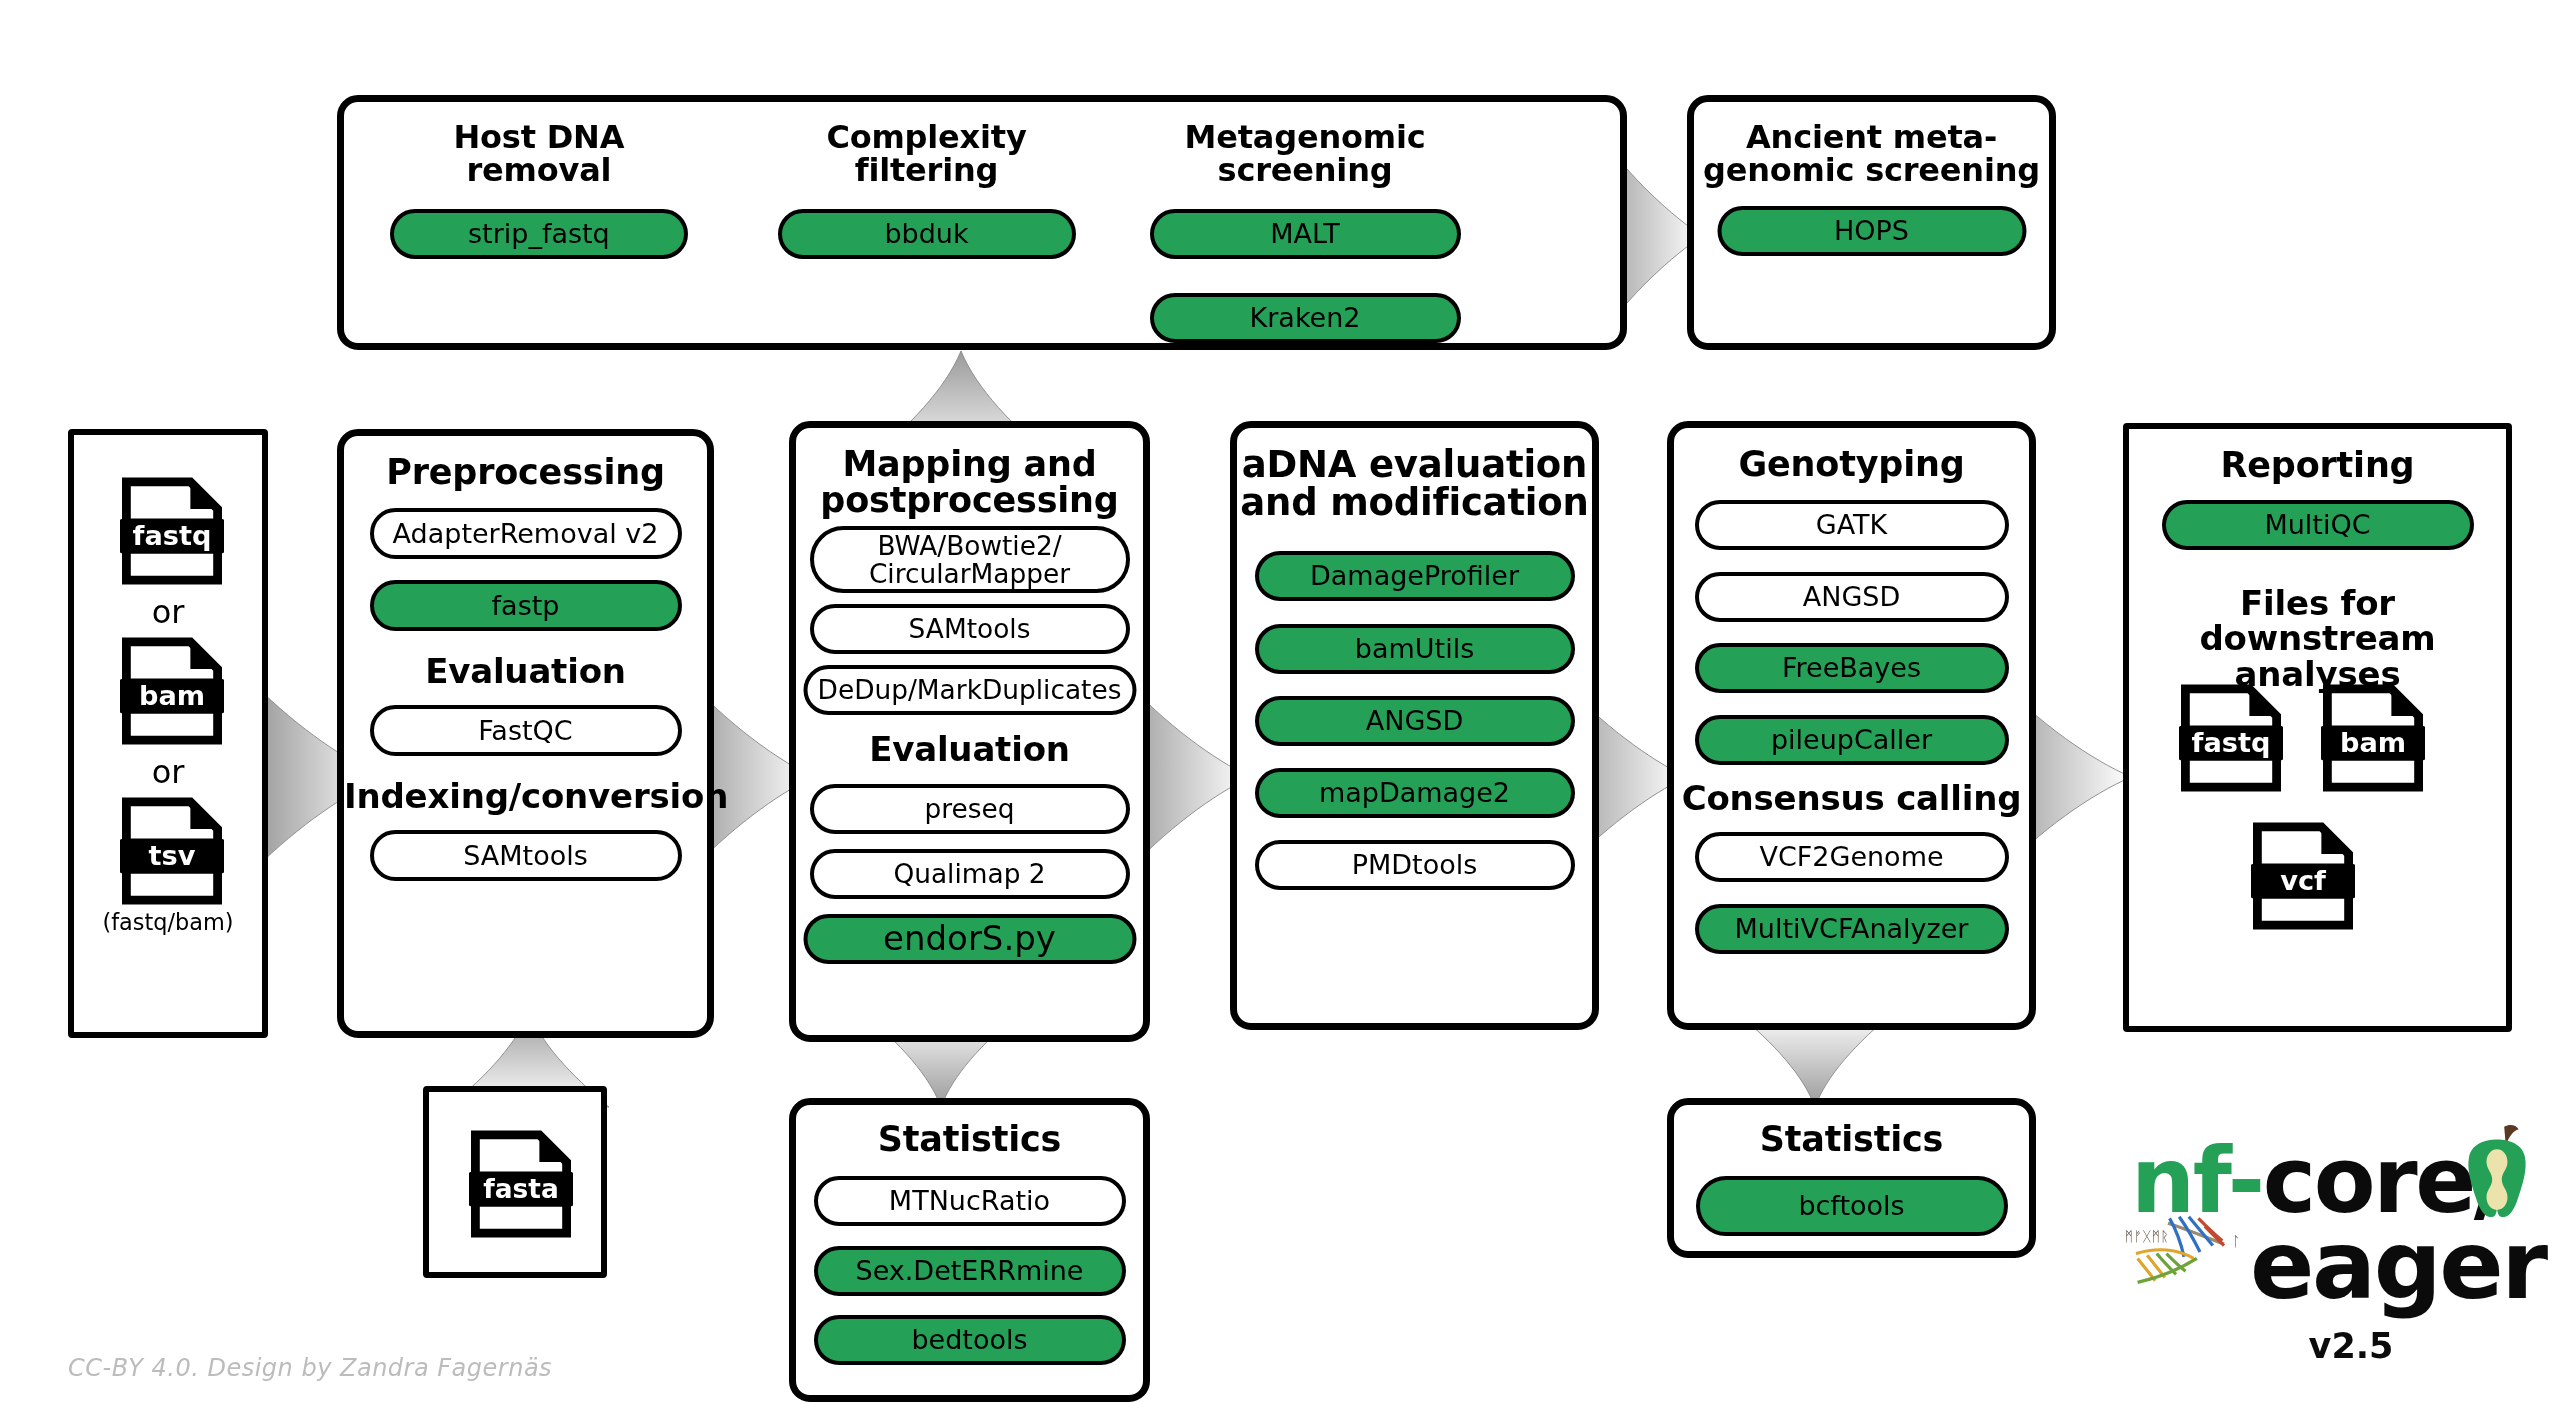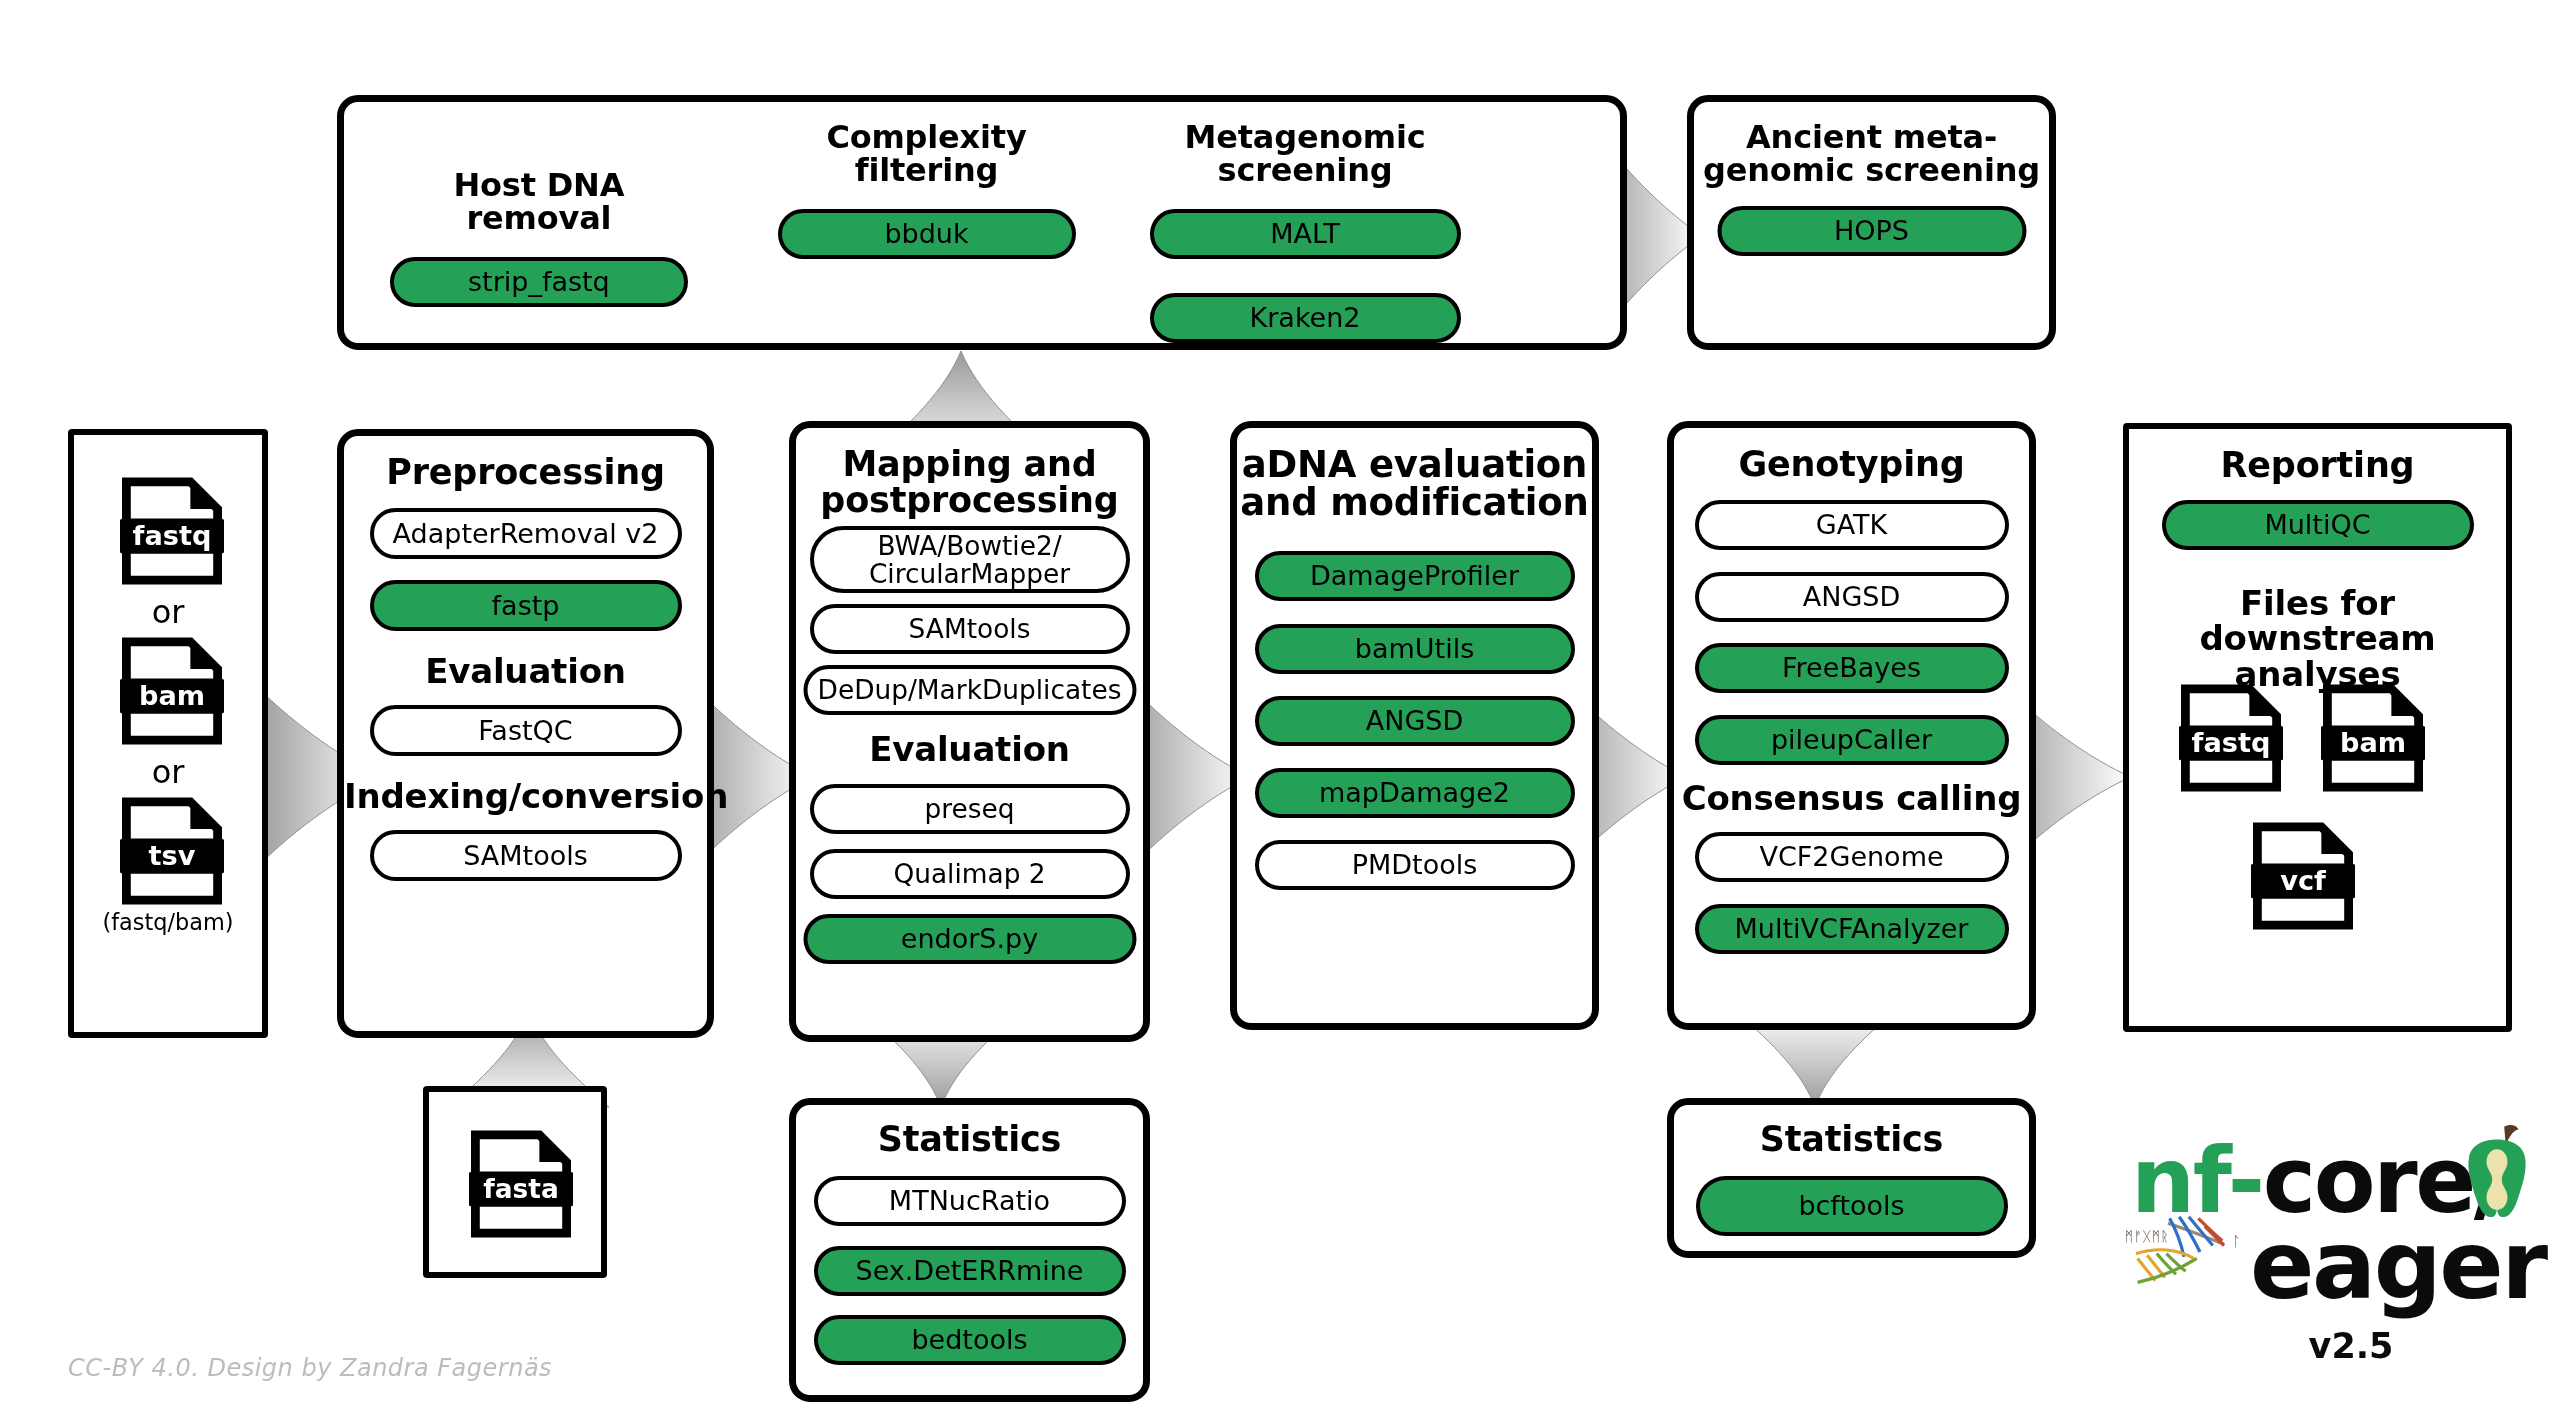--- a/index.html
+++ b/index.html
@@ -217,21 +217,21 @@
         <stop offset="0%" stop-color="#ffffff"></stop>
             <stop offset="100%" stop-color="#9a9a9a"></stop>
       </linearGradient>
         </defs>
       <path d="M0,0 C50,42 85,80 100,120 C115,80 150,42 200,0 Z" fill="url(#gv4)" stroke="#8d8d8d" stroke-width="1.2"></path>
     </svg>
   </div>
 
   <div class="panel" style="left:337px;top:95px;width:1290px;height:255px;">
 
-    <div style="position:absolute;left:22.4px;top:19px;width:345px;margin-top:48px;">
+    <div style="position:absolute;left:22.4px;top:19px;width:345px;">
       <div class="panel-title" style="font-size:32px;">Host DNA
 removal</div>
       <div class="pill green pillsm" style="margin:21px auto 0;width:298px;height:50px;font-size:27px;">strip_fastq</div>
     </div>
 
     <div style="position:absolute;left:410px;top:19px;width:345px;">
       <div class="panel-title" style="font-size:32px;">Complexity
 filtering</div>
       <div class="pill green pillsm" style="margin:21px auto 0;width:298px;height:50px;font-size:27px;">bbduk</div>
     </div>
@@ -302,21 +302,21 @@
 
     <div class="pill" style="position:absolute;left:50%;transform:translateX(-50%);top:98px;width:320px;height:67px;font-size:26.4px;">BWA/Bowtie2/
 CircularMapper</div>
     <div class="pill" style="position:absolute;left:50%;transform:translateX(-50%);top:176px;width:320px;height:50px;font-size:26.4px;">SAMtools</div>
     <div class="pill" style="position:absolute;left:50%;transform:translateX(-50%);top:237px;width:333px;height:50px;font-size:26.4px;">DeDup/MarkDuplicates</div>
 
     <div class="panel-title" style="position:absolute;left:0;top:304px;width:100%;font-size:34px;">Evaluation</div>
 
     <div class="pill" style="position:absolute;left:50%;transform:translateX(-50%);top:356px;width:320px;height:50px;font-size:26.4px;">preseq</div>
     <div class="pill" style="position:absolute;left:50%;transform:translateX(-50%);top:421px;width:320px;height:50px;font-size:26.4px;">Qualimap 2</div>
-    <div class="pill green" style="position:absolute;left:50%;transform:translateX(-50%);top:486px;width:333px;height:50px;font-size:27px;">endorS.py</div>
+    <div class="pill green" style="position:absolute;left:50%;transform:translateX(-50%);top:486px;width:333px;height:50px;font-size:34px;">endorS.py</div>
   </div>
 
   <div class="panel" style="left:1230px;top:421px;width:369px;height:609px;">
     <div class="panel-title" style="position:absolute;left:0;top:17.6px;width:100%;font-size:37px;">aDNA evaluation
 and modification</div>
 
     <div class="pill green" style="position:absolute;left:50%;transform:translateX(-50%);top:123px;width:320px;height:50px;font-size:27px;">DamageProfiler</div>
     <div class="pill green" style="position:absolute;left:50%;transform:translateX(-50%);top:196px;width:320px;height:50px;font-size:27px;">bamUtils</div>
     <div class="pill green" style="position:absolute;left:50%;transform:translateX(-50%);top:268px;width:320px;height:50px;font-size:27px;">ANGSD</div>
     <div class="pill green" style="position:absolute;left:50%;transform:translateX(-50%);top:340px;width:320px;height:50px;font-size:27px;">mapDamage2</div>

